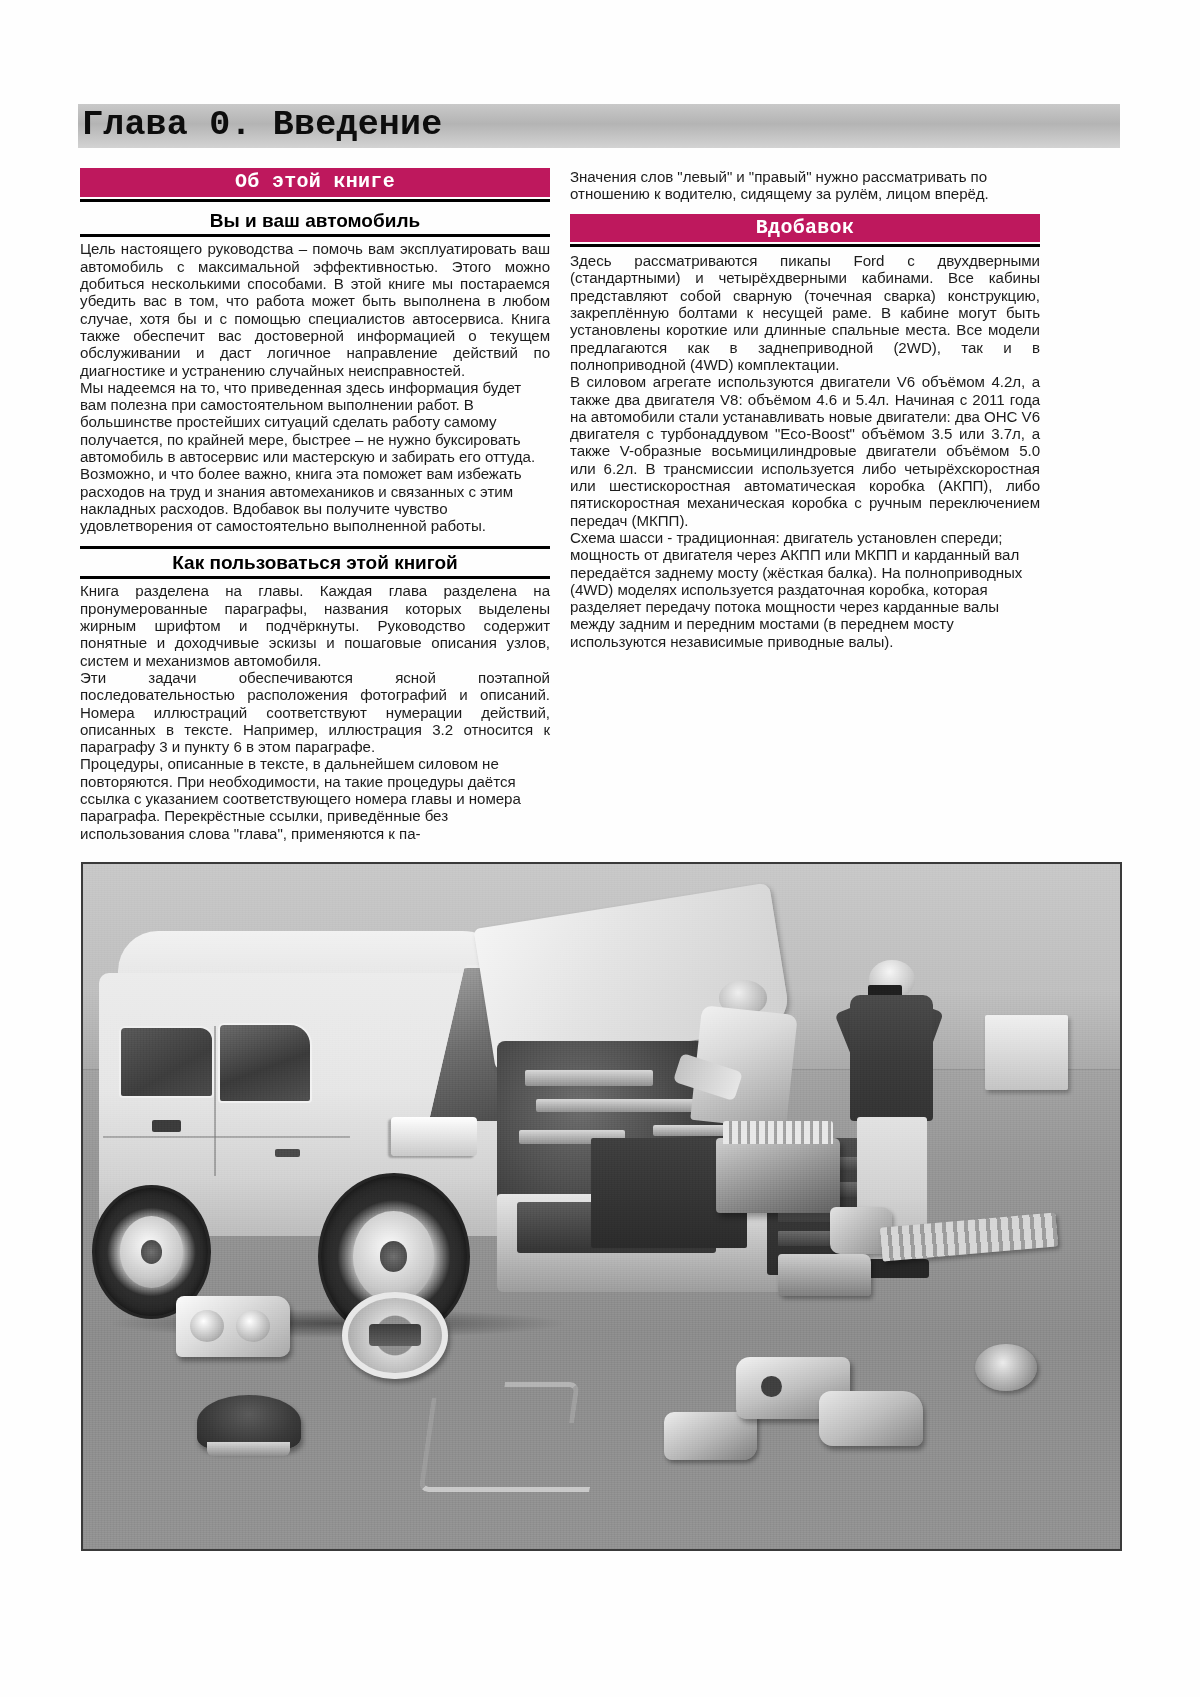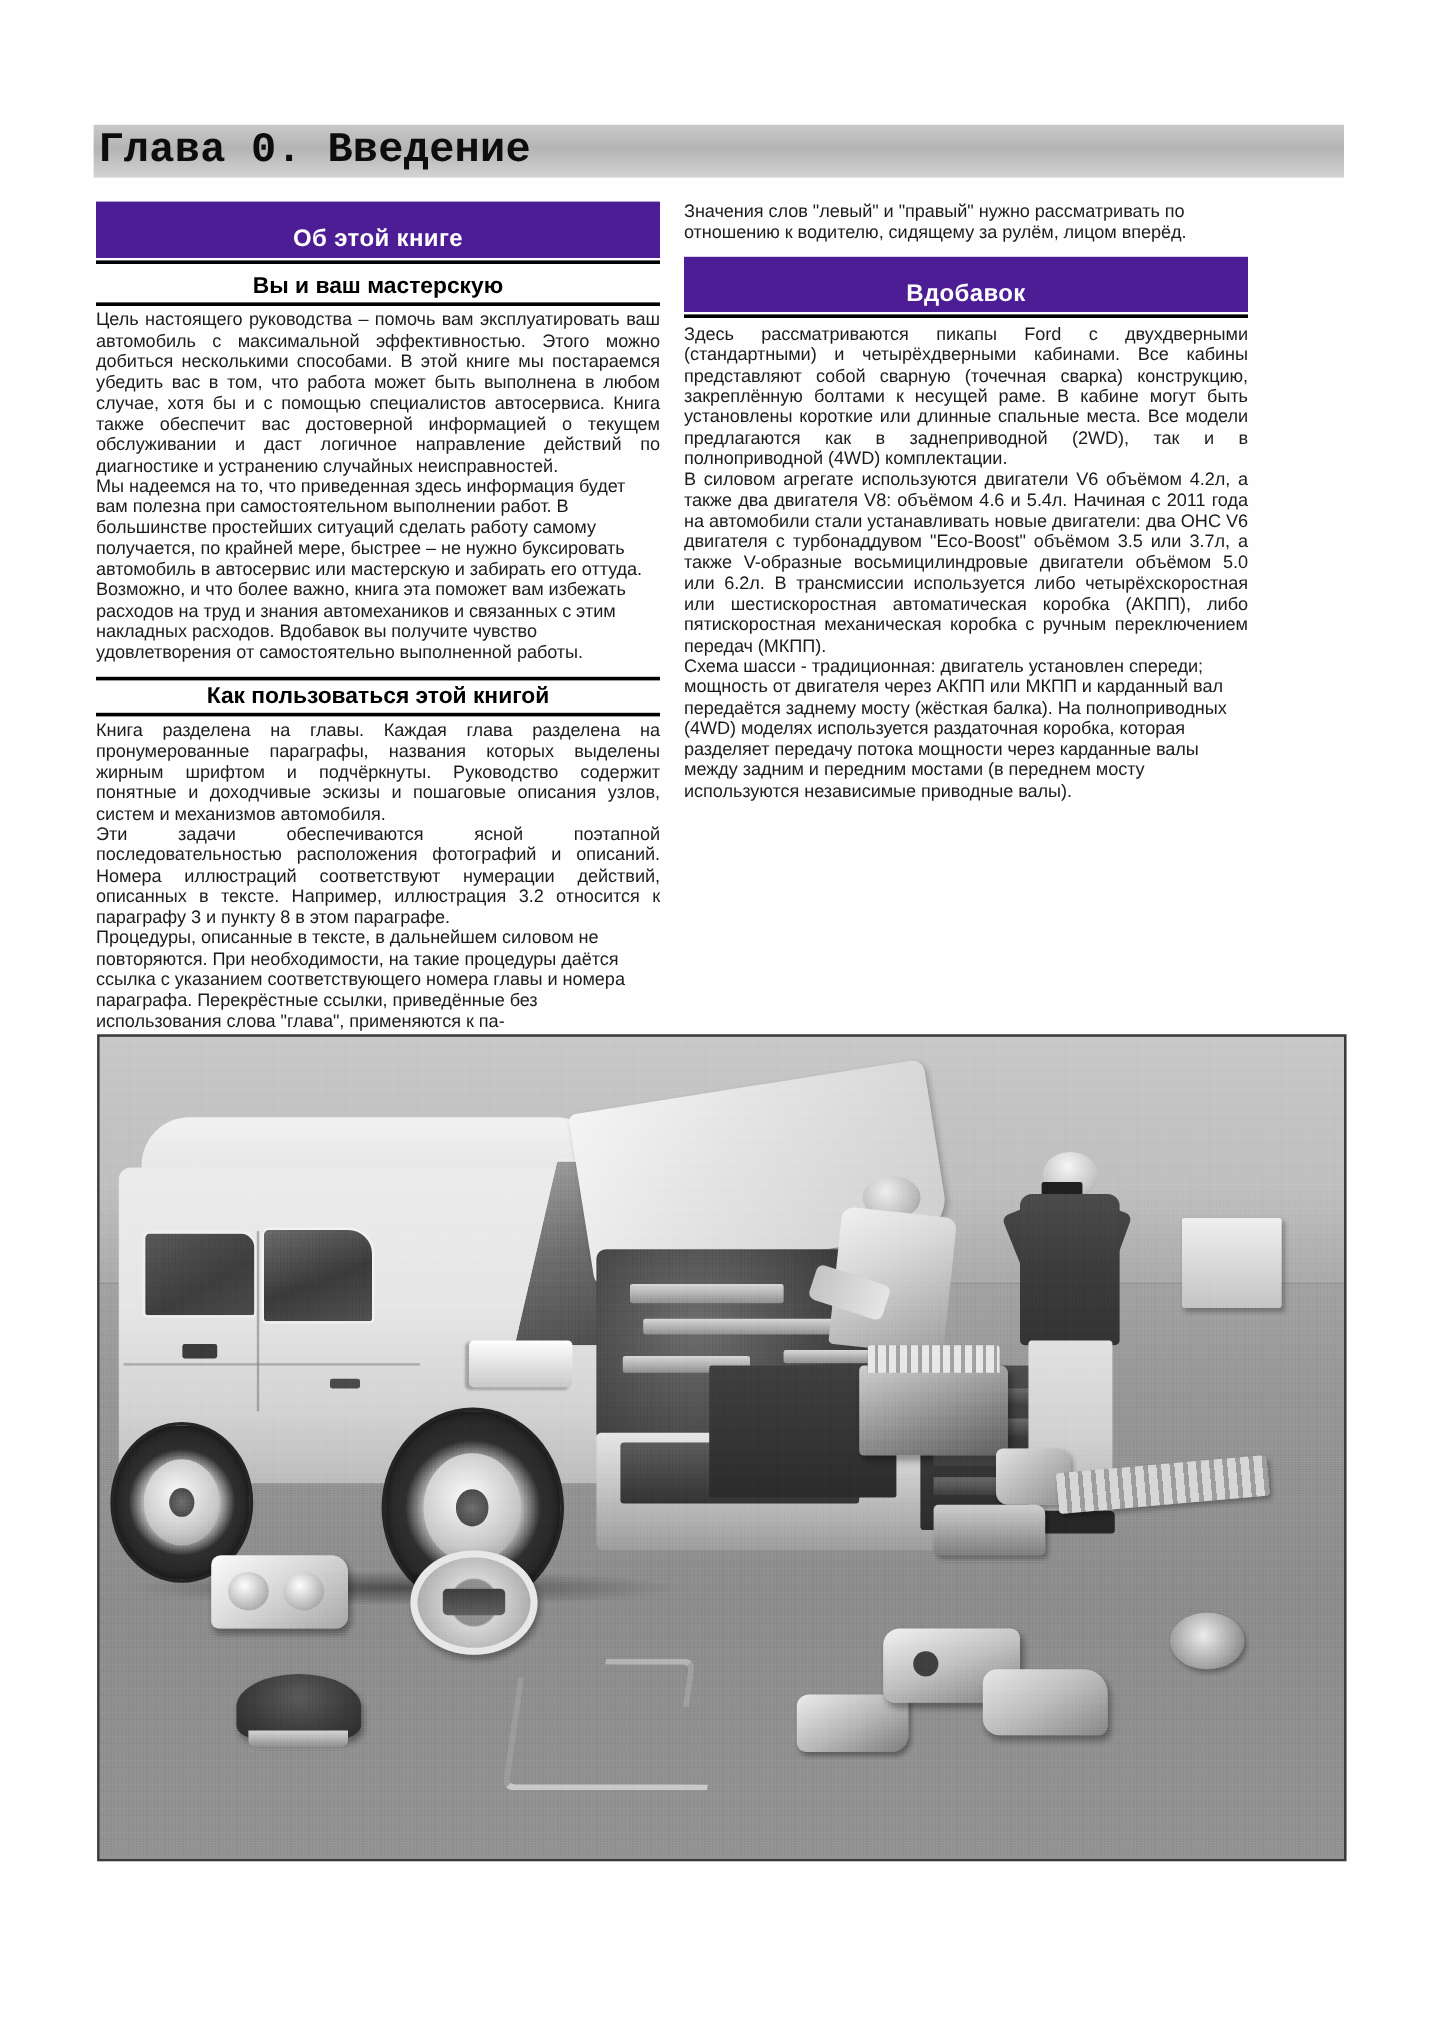--- a/index.html
+++ b/index.html
@@ -49,28 +49,29 @@
   .col {
     position: absolute;
     top: 168px;
     width: 470px;
   }
   .col-left { left: 80px; }
   .col-right { left: 570px; }
 
   
   .head-black {
-    background: #4c1d95;
+    background: #be185d;
     color: #ffffff;
     text-align: center;
     font-size: 20px;
     font-weight: bold;
-    padding: 21px 0 4px 0;
+    padding: 3px 0 4px 0;
     letter-spacing: 0.3px;
     line-height: 1.08;
+    font-family: Liberation Mono, monospace;
   }
   .head-black-wrap {
     border-bottom: 3px solid #000;
     padding-bottom: 2px;
     margin-bottom: 5px;
   }
   .head-plain {
     text-align: center;
     font-size: 19px;
     font-weight: bold;
@@ -566,33 +567,33 @@
 
   <div class="chapter-bar"></div>
   <div class="chapter-title">Глава 0. Введение</div>
 
   <div class="col col-left">
 
     <div class="head-black-wrap">
       <div class="head-black">Об этой книге</div>
     </div>
 
-    <div class="head-plain">Вы и ваш мастерскую</div>
+    <div class="head-plain">Вы и ваш автомобиль</div>
 
     <div class="body-text">
       <p>Цель настоящего руководства – помочь вам эксплуатировать ваш автомобиль с максимальной эффективностью. Этого можно добиться несколькими способами. В этой книге мы постараемся убедить вас в том, что работа может быть выполнена в любом случае, хотя бы и с помощью специалистов автосервиса. Книга также обеспечит вас достоверной информацией о текущем обслуживании и даст логичное направление действий по диагностике и устранению случайных неисправностей.</p>
       <p>Мы надеемся на то, что приведенная здесь информация будет вам полезна при самостоятельном выполнении работ. В большинстве простейших ситуаций сделать работу самому получается, по крайней мере, быстрее – не нужно буксировать автомобиль в автосервис или мастерскую и забирать его оттуда. Возможно, и что более важно, книга эта поможет вам избежать расходов на труд и знания автомехаников и связанных с этим накладных расходов. Вдобавок вы получите чувство удовлетворения от самостоятельно выполненной работы.</p>
     </div>
 
     <div class="rule-top"></div>
     <div class="head-plain">Как пользоваться этой книгой</div>
 
     <div class="body-text">
       <p>Книга разделена на главы. Каждая глава разделена на пронумерованные параграфы, названия которых выделены жирным шрифтом и подчёркнуты. Руководство содержит понятные и доходчивые эскизы и пошаговые описания узлов, систем и механизмов автомобиля.</p>
-      <p>Эти задачи обеспечиваются ясной поэтапной последовательностью расположения фотографий и описаний. Номера иллюстраций соответствуют нумерации действий, описанных в тексте. Например, иллюстрация 3.2 относится к параграфу 3 и пункту 8 в этом параграфе.</p>
+      <p>Эти задачи обеспечиваются ясной поэтапной последовательностью расположения фотографий и описаний. Номера иллюстраций соответствуют нумерации действий, описанных в тексте. Например, иллюстрация 3.2 относится к параграфу 3 и пункту 6 в этом параграфе.</p>
       <p>Процедуры, описанные в тексте, в дальнейшем силовом не повторяются. При необходимости, на такие процедуры даётся ссылка с указанием соответствующего номера главы и номера параграфа. Перекрёстные ссылки, приведённые без использования слова "глава", применяются к па-</p>
     </div>
   </div>
 
   <div class="col col-right">
 
     <div class="body-text">
       <p>Значения слов "левый" и "правый" нужно рассматривать по отношению к водителю, сидящему за рулём, лицом вперёд.</p>
     </div>
 

